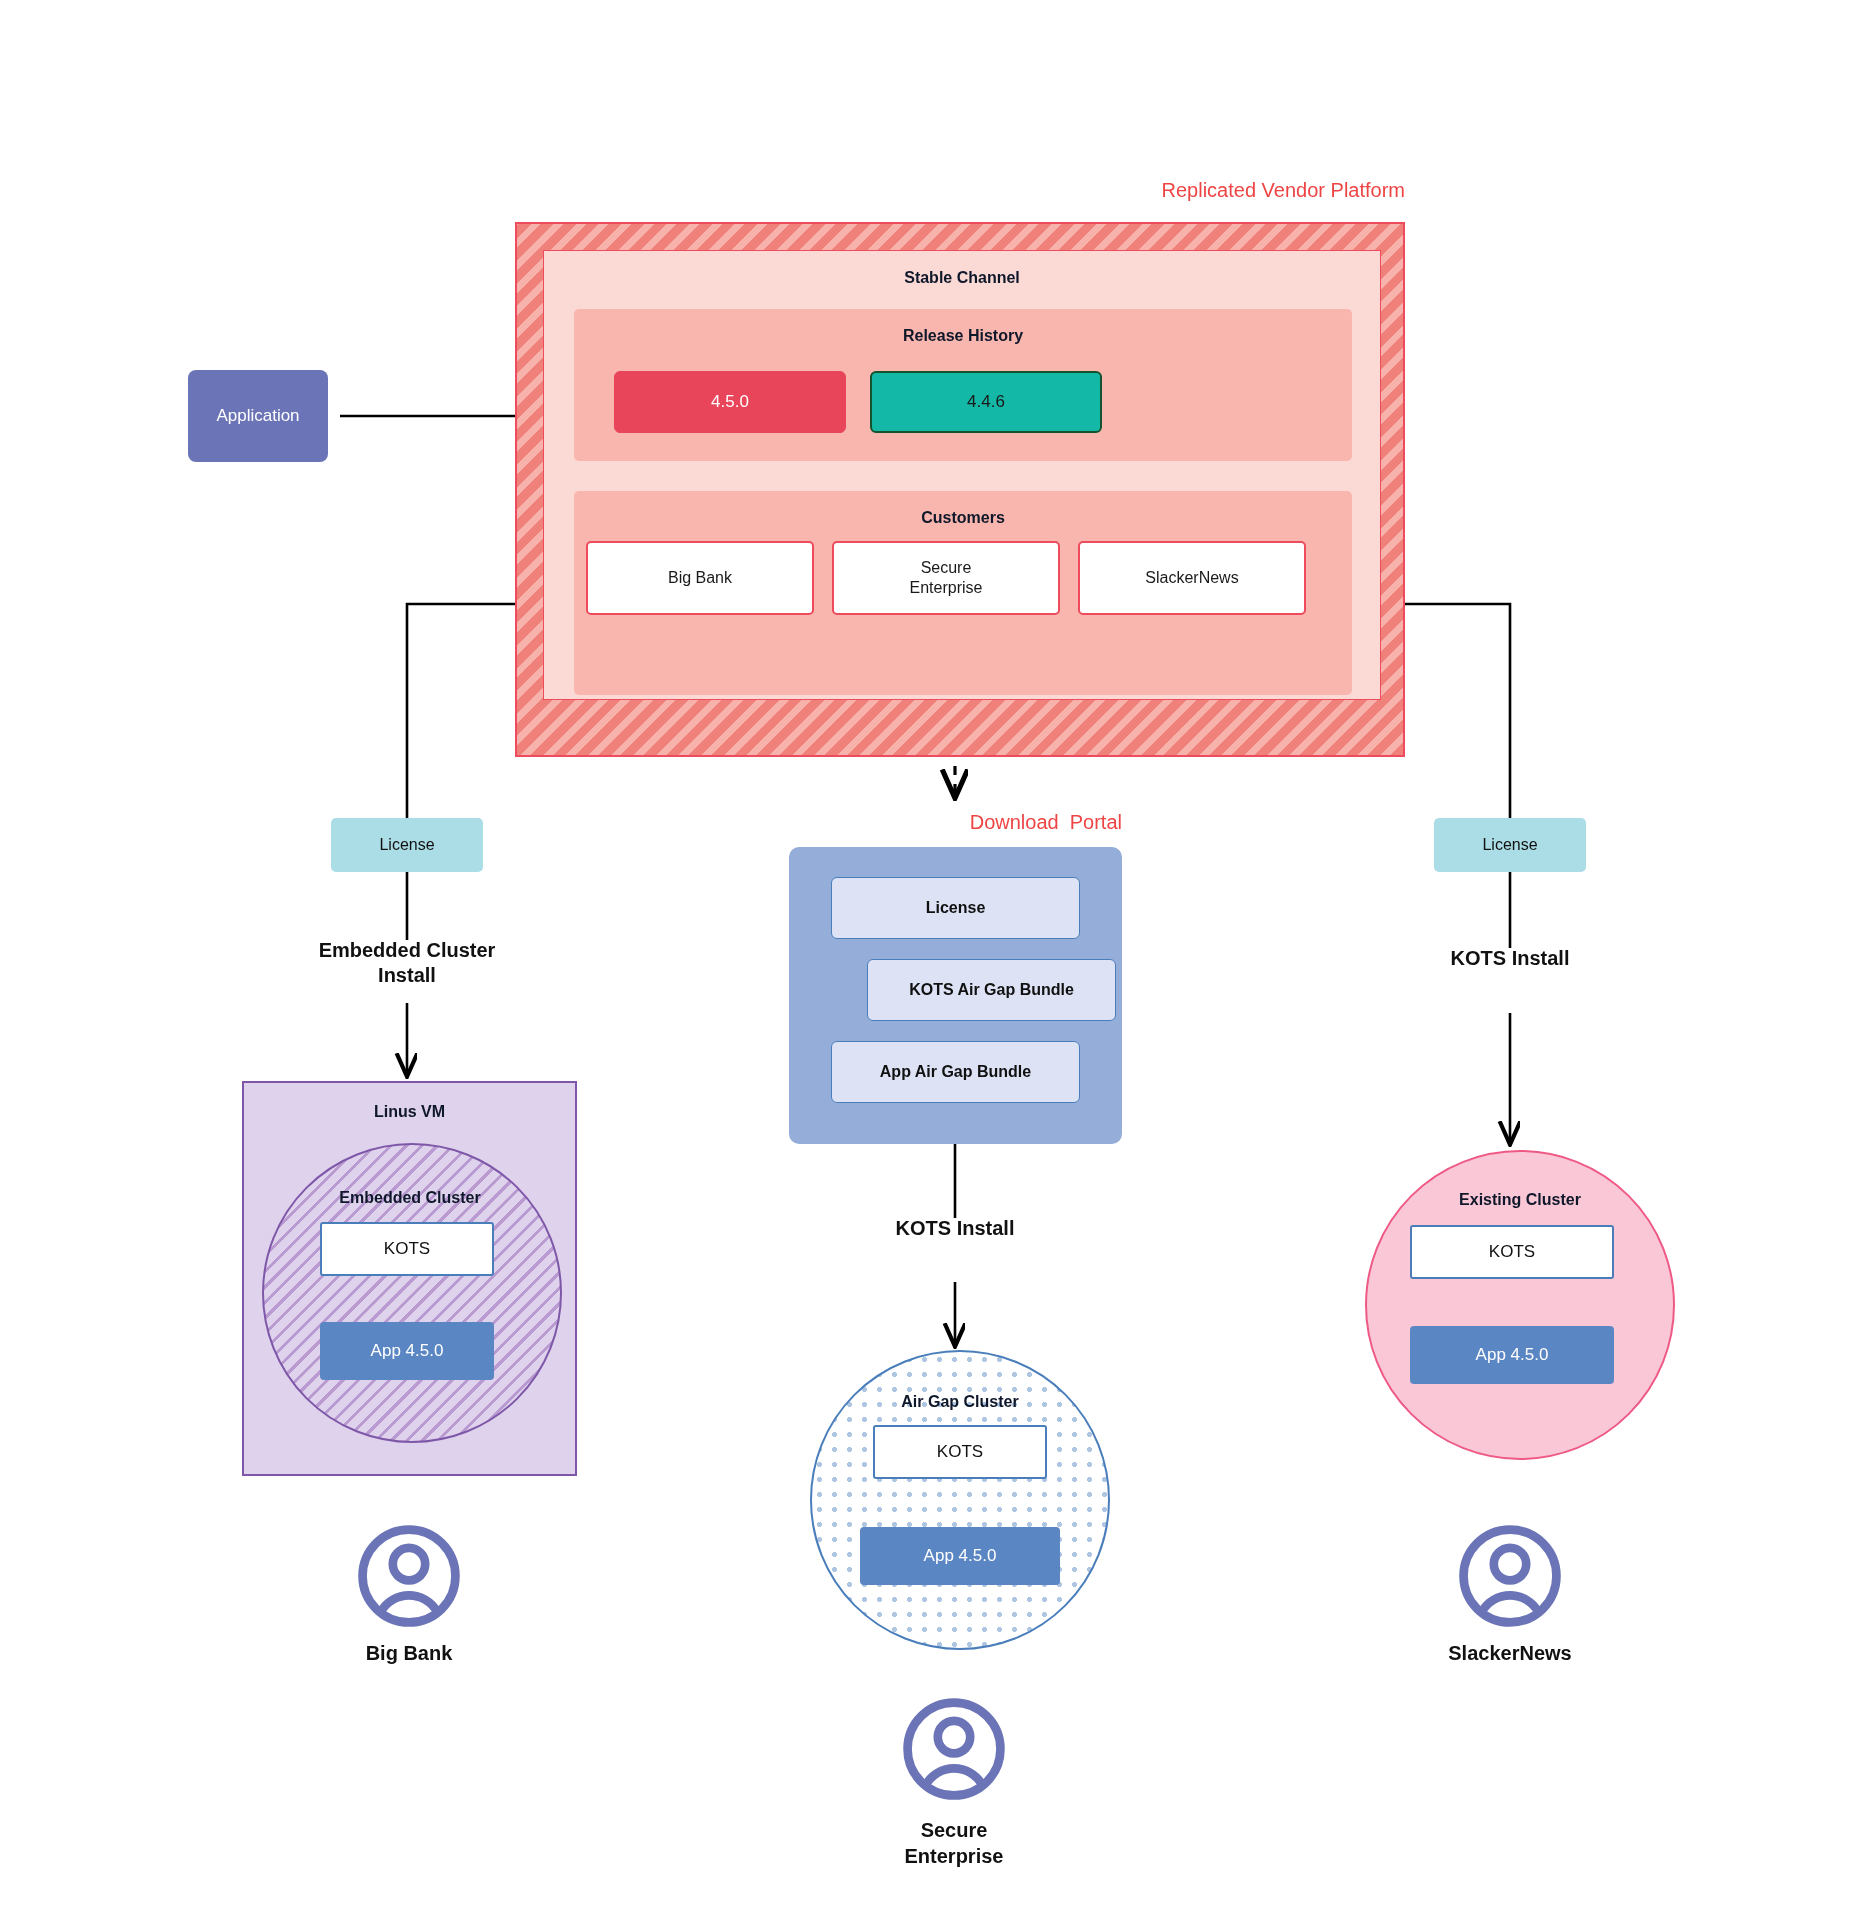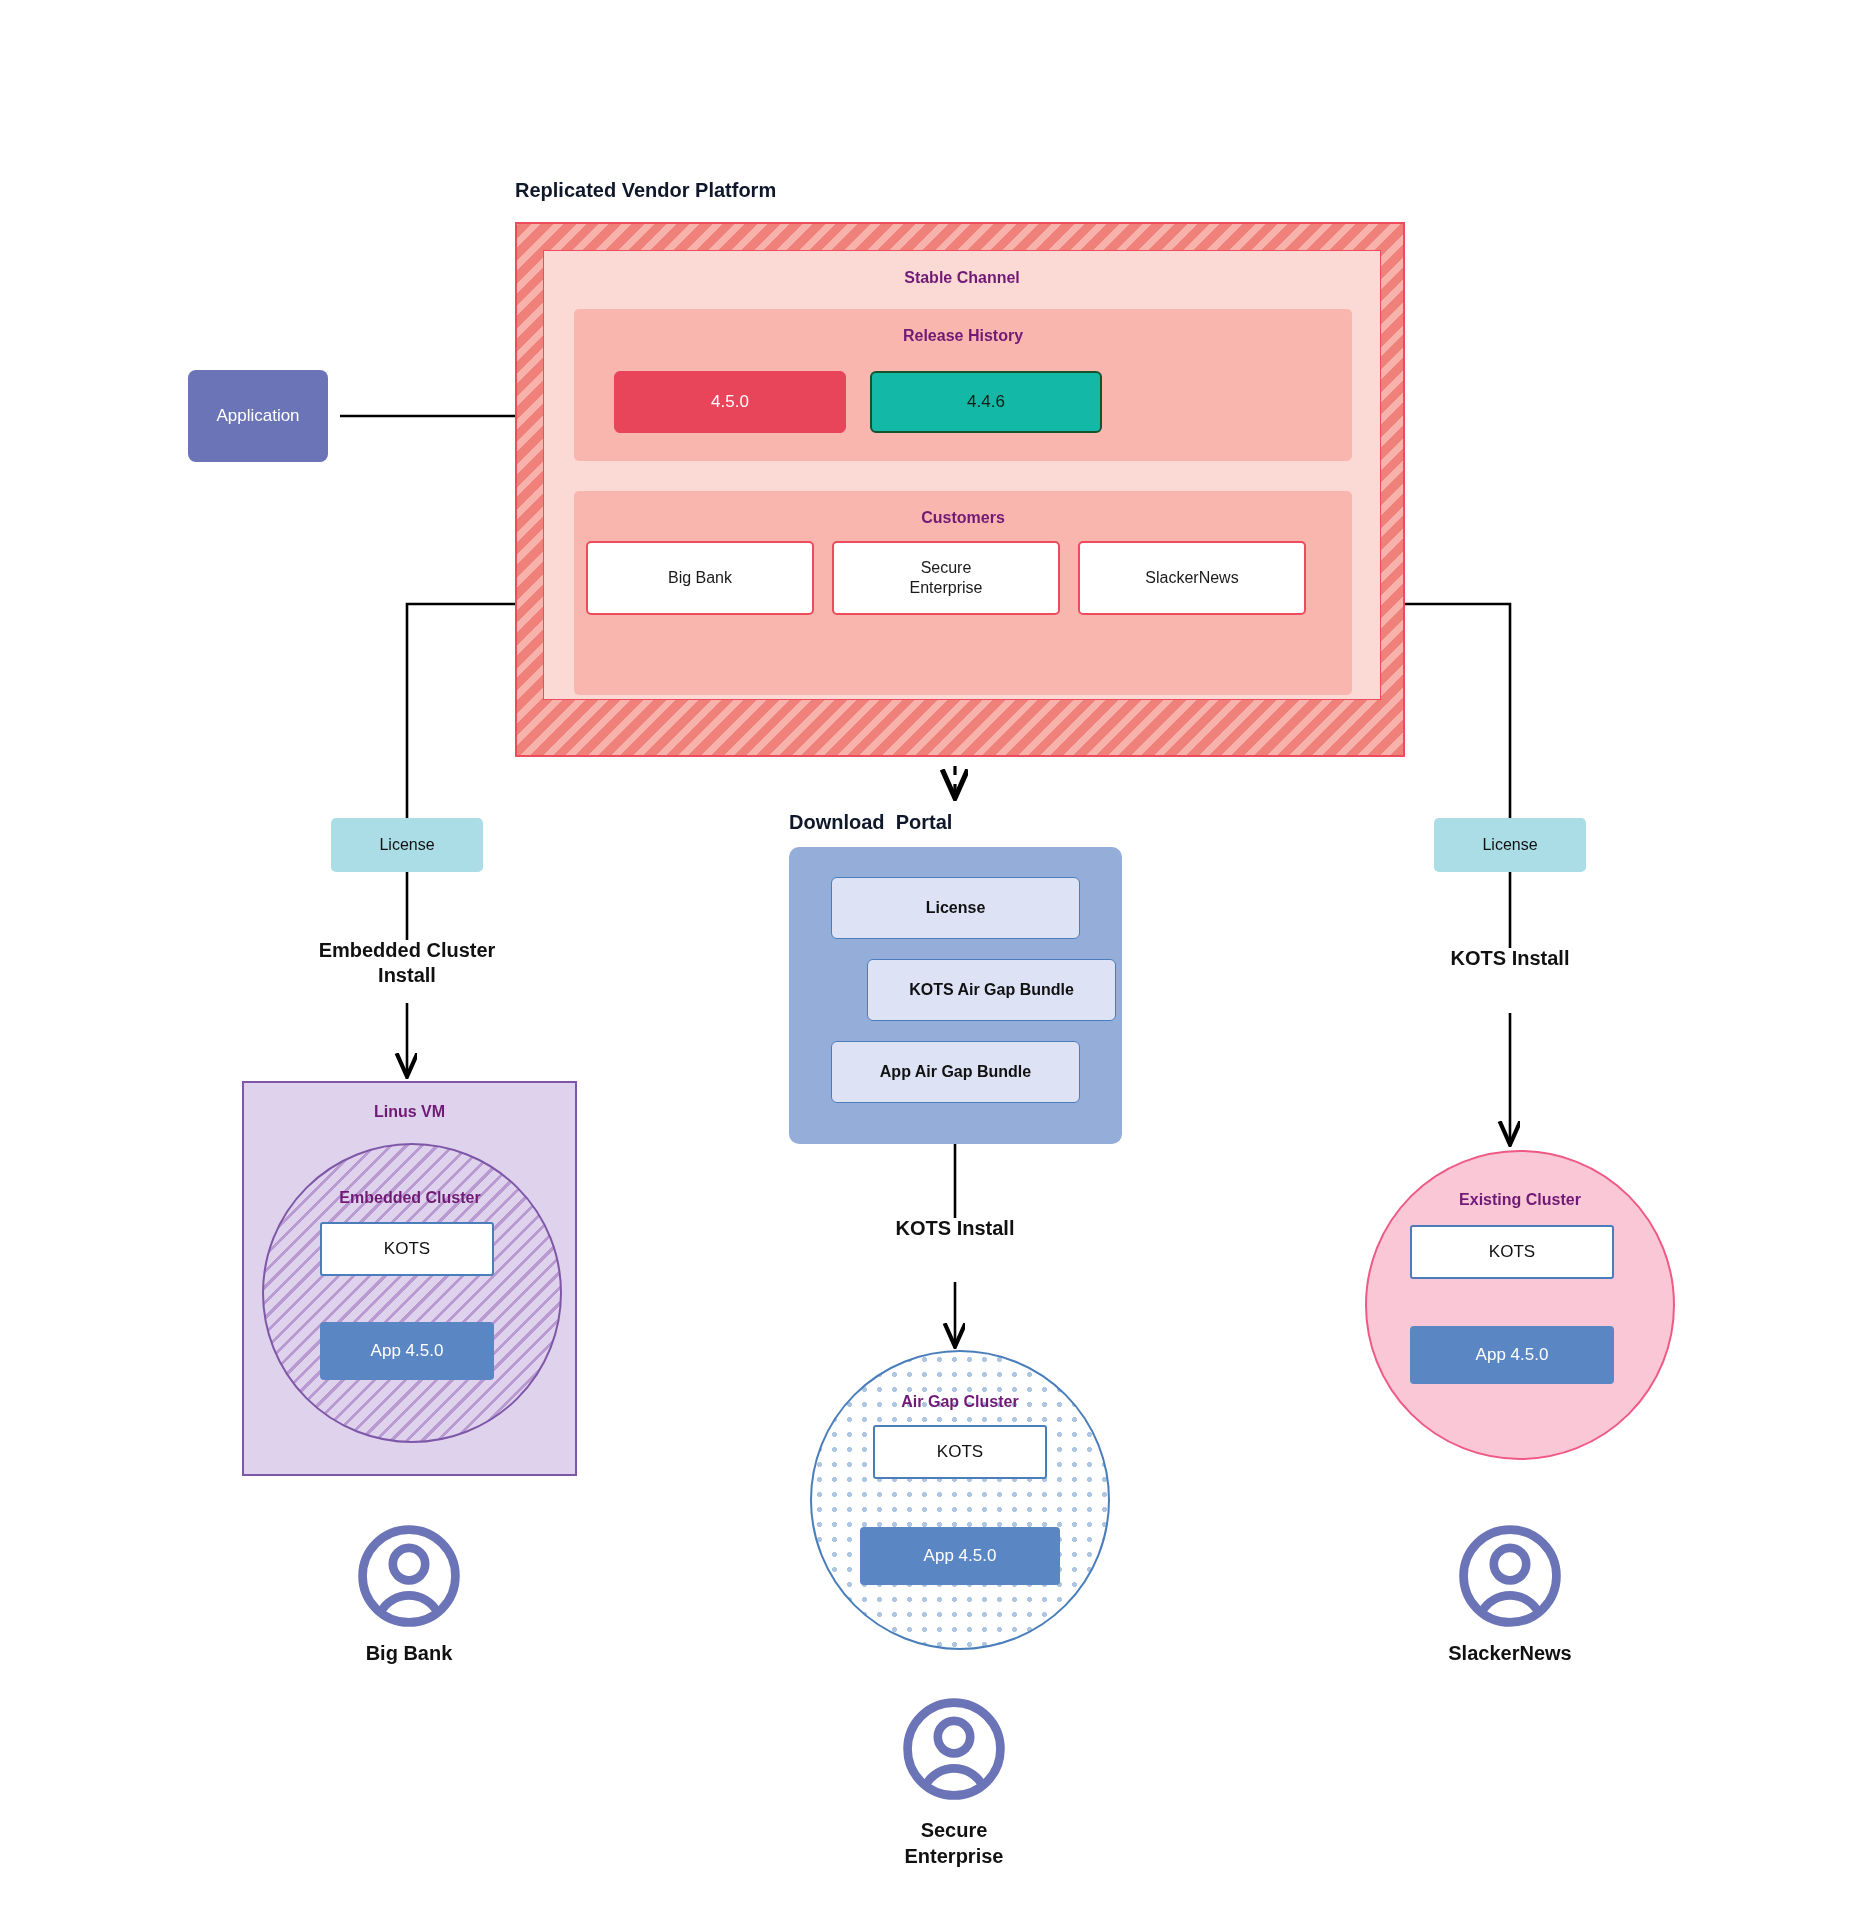--- a/index.html
+++ b/index.html
@@ -13,25 +13,25 @@
     font-family: "Liberation Sans", "DejaVu Sans", sans-serif;
     color: #111111;
     overflow: hidden;
   }
   #stage { position: absolute; left:0; top:0; width:1851px; height:1927px; }
 
   .abs { position: absolute; }
 
   
   .title-text {
-    font-size: 20px; font-weight: 700; color: #0f172a;
-    text-align: left; line-height: 1.25; white-space: pre;
+    font-size: 20px; font-weight: 400; color: #ef4444;
+    text-align: right; line-height: 1.25; white-space: pre;
   }
   .section-label {
-    font-size: 16px; font-weight: 600; color: #701a75;
+    font-size: 16px; font-weight: 600; color: #0f172a;
     text-align: center; width: 100%; line-height: 1.3;
   }
   .flow-label {
     font-size: 20px; font-weight: 700; color: #111; text-align:center;
     line-height: 1.25; width: 100%;
   }
   .person-label {
     font-size: 20px; font-weight: 700; color:#111; text-align:center;
     line-height: 1.3; width:100%;
   }

